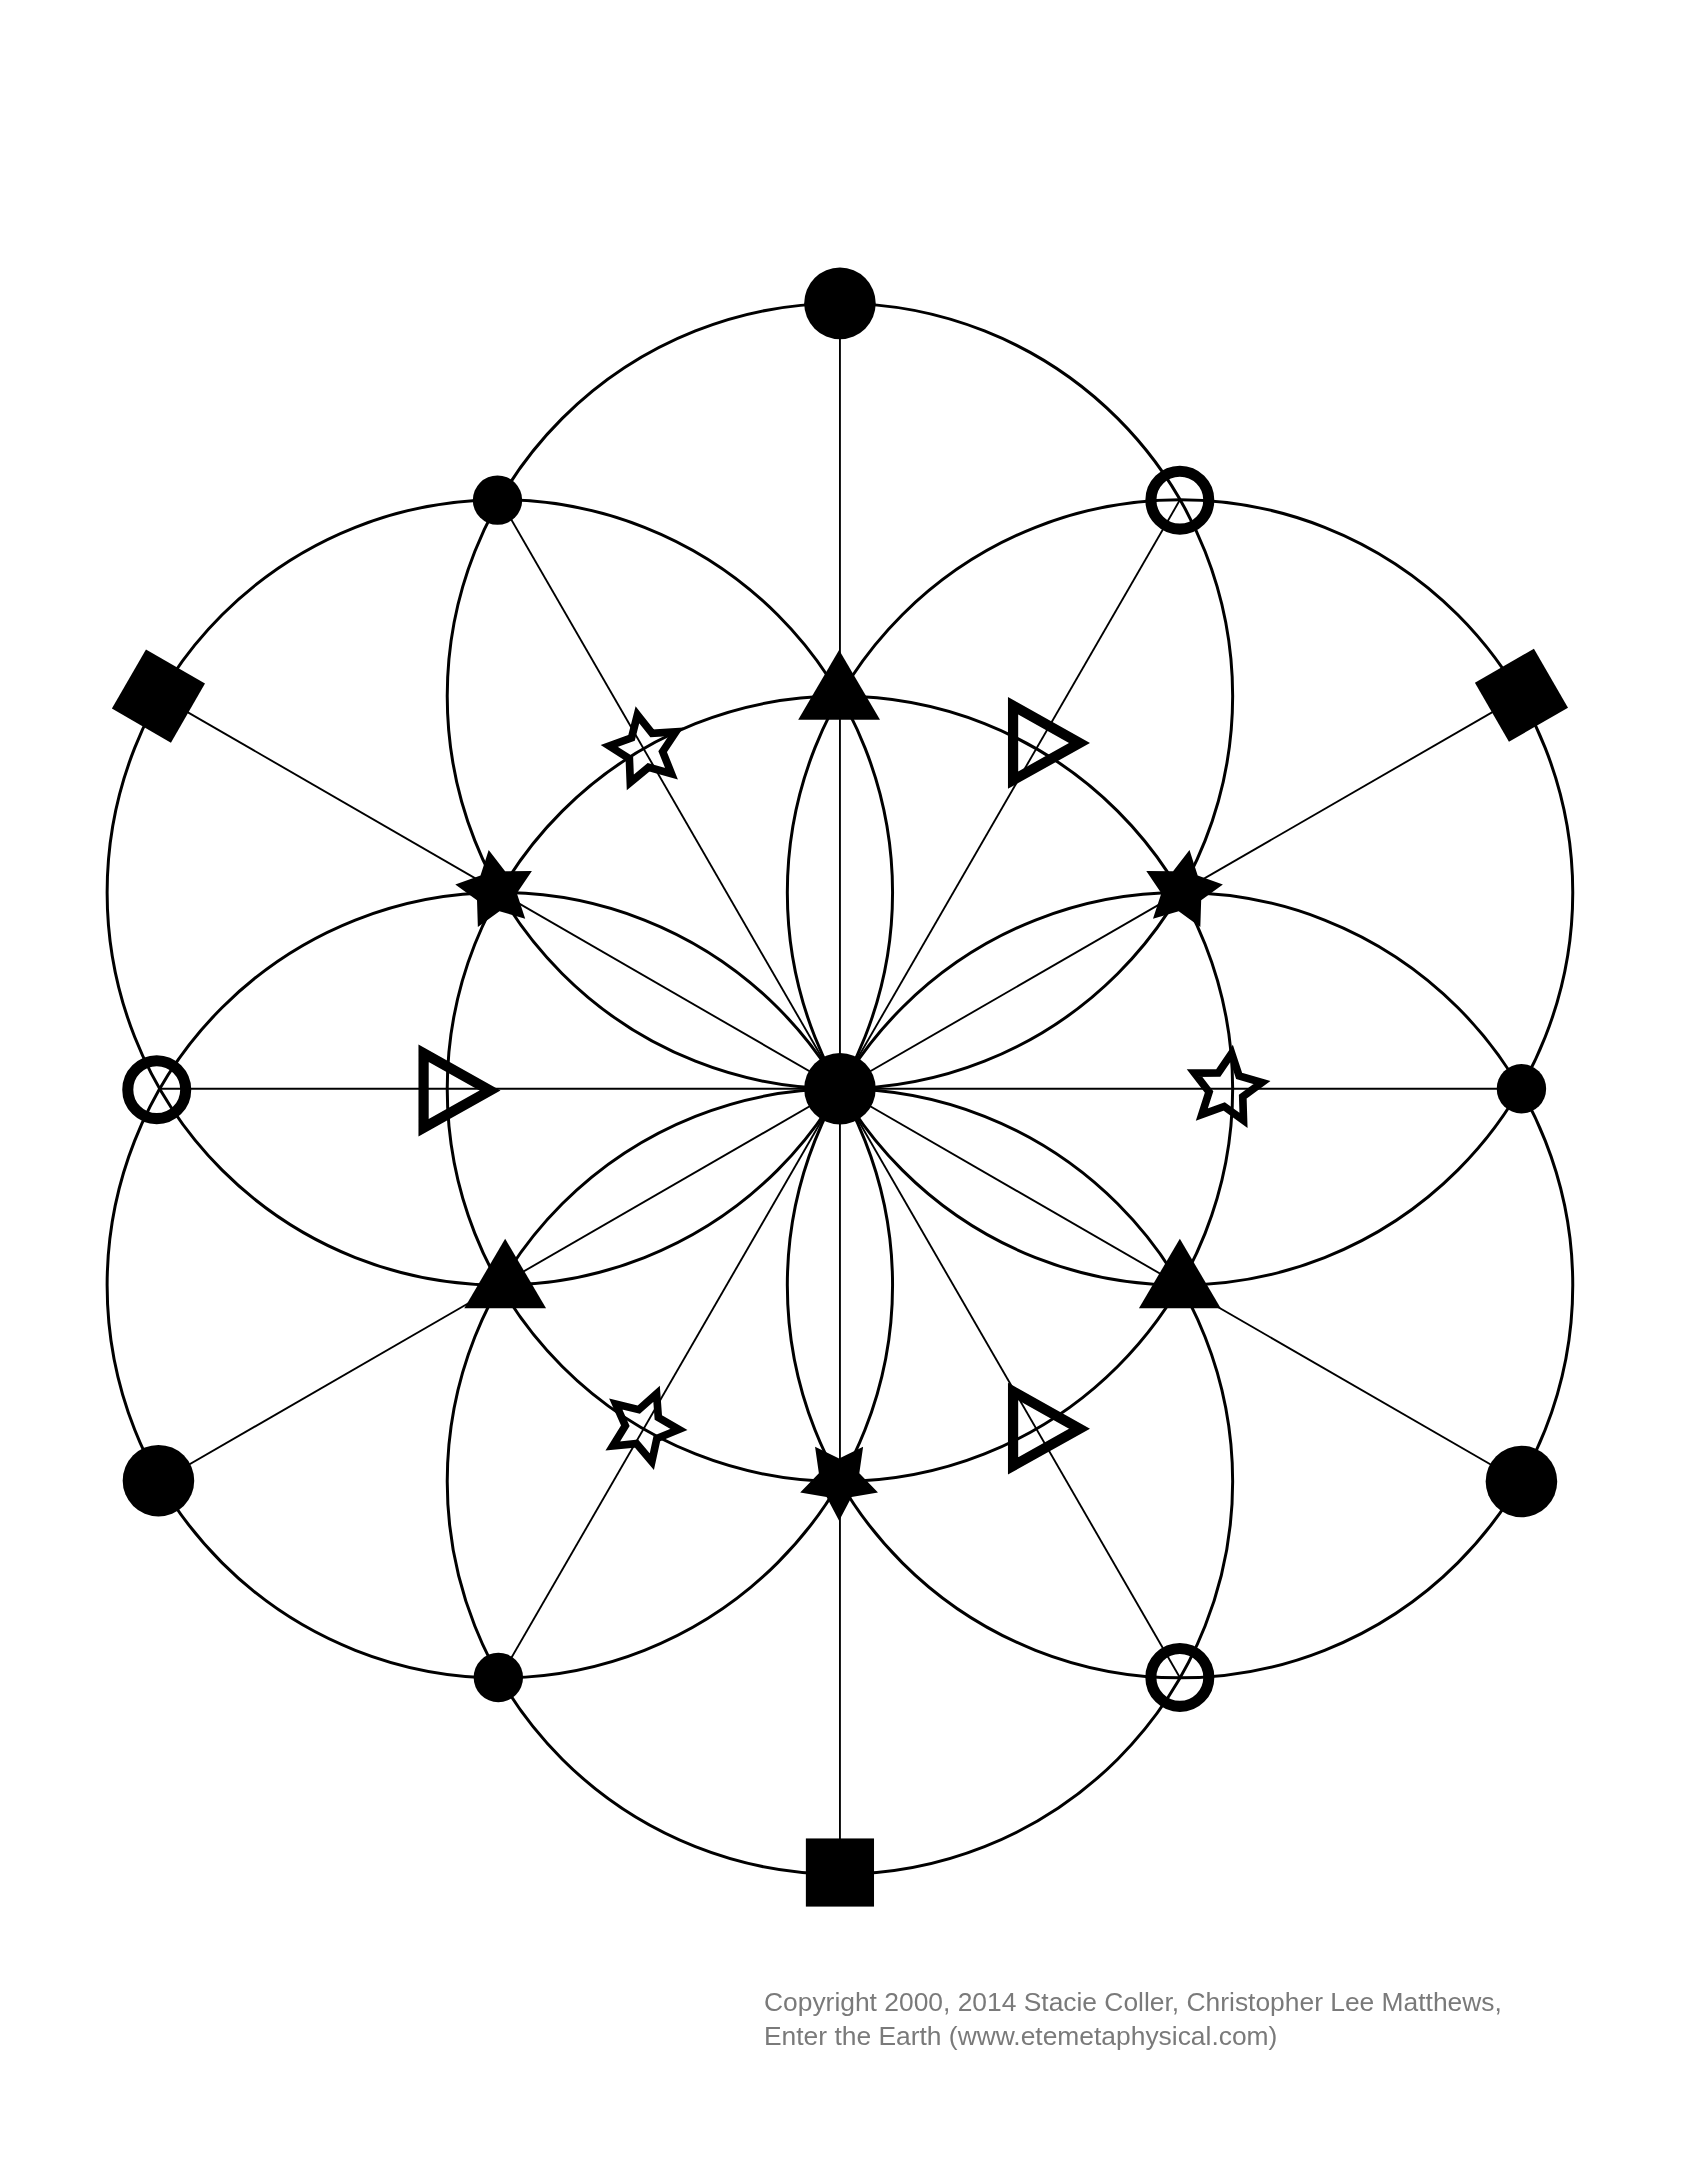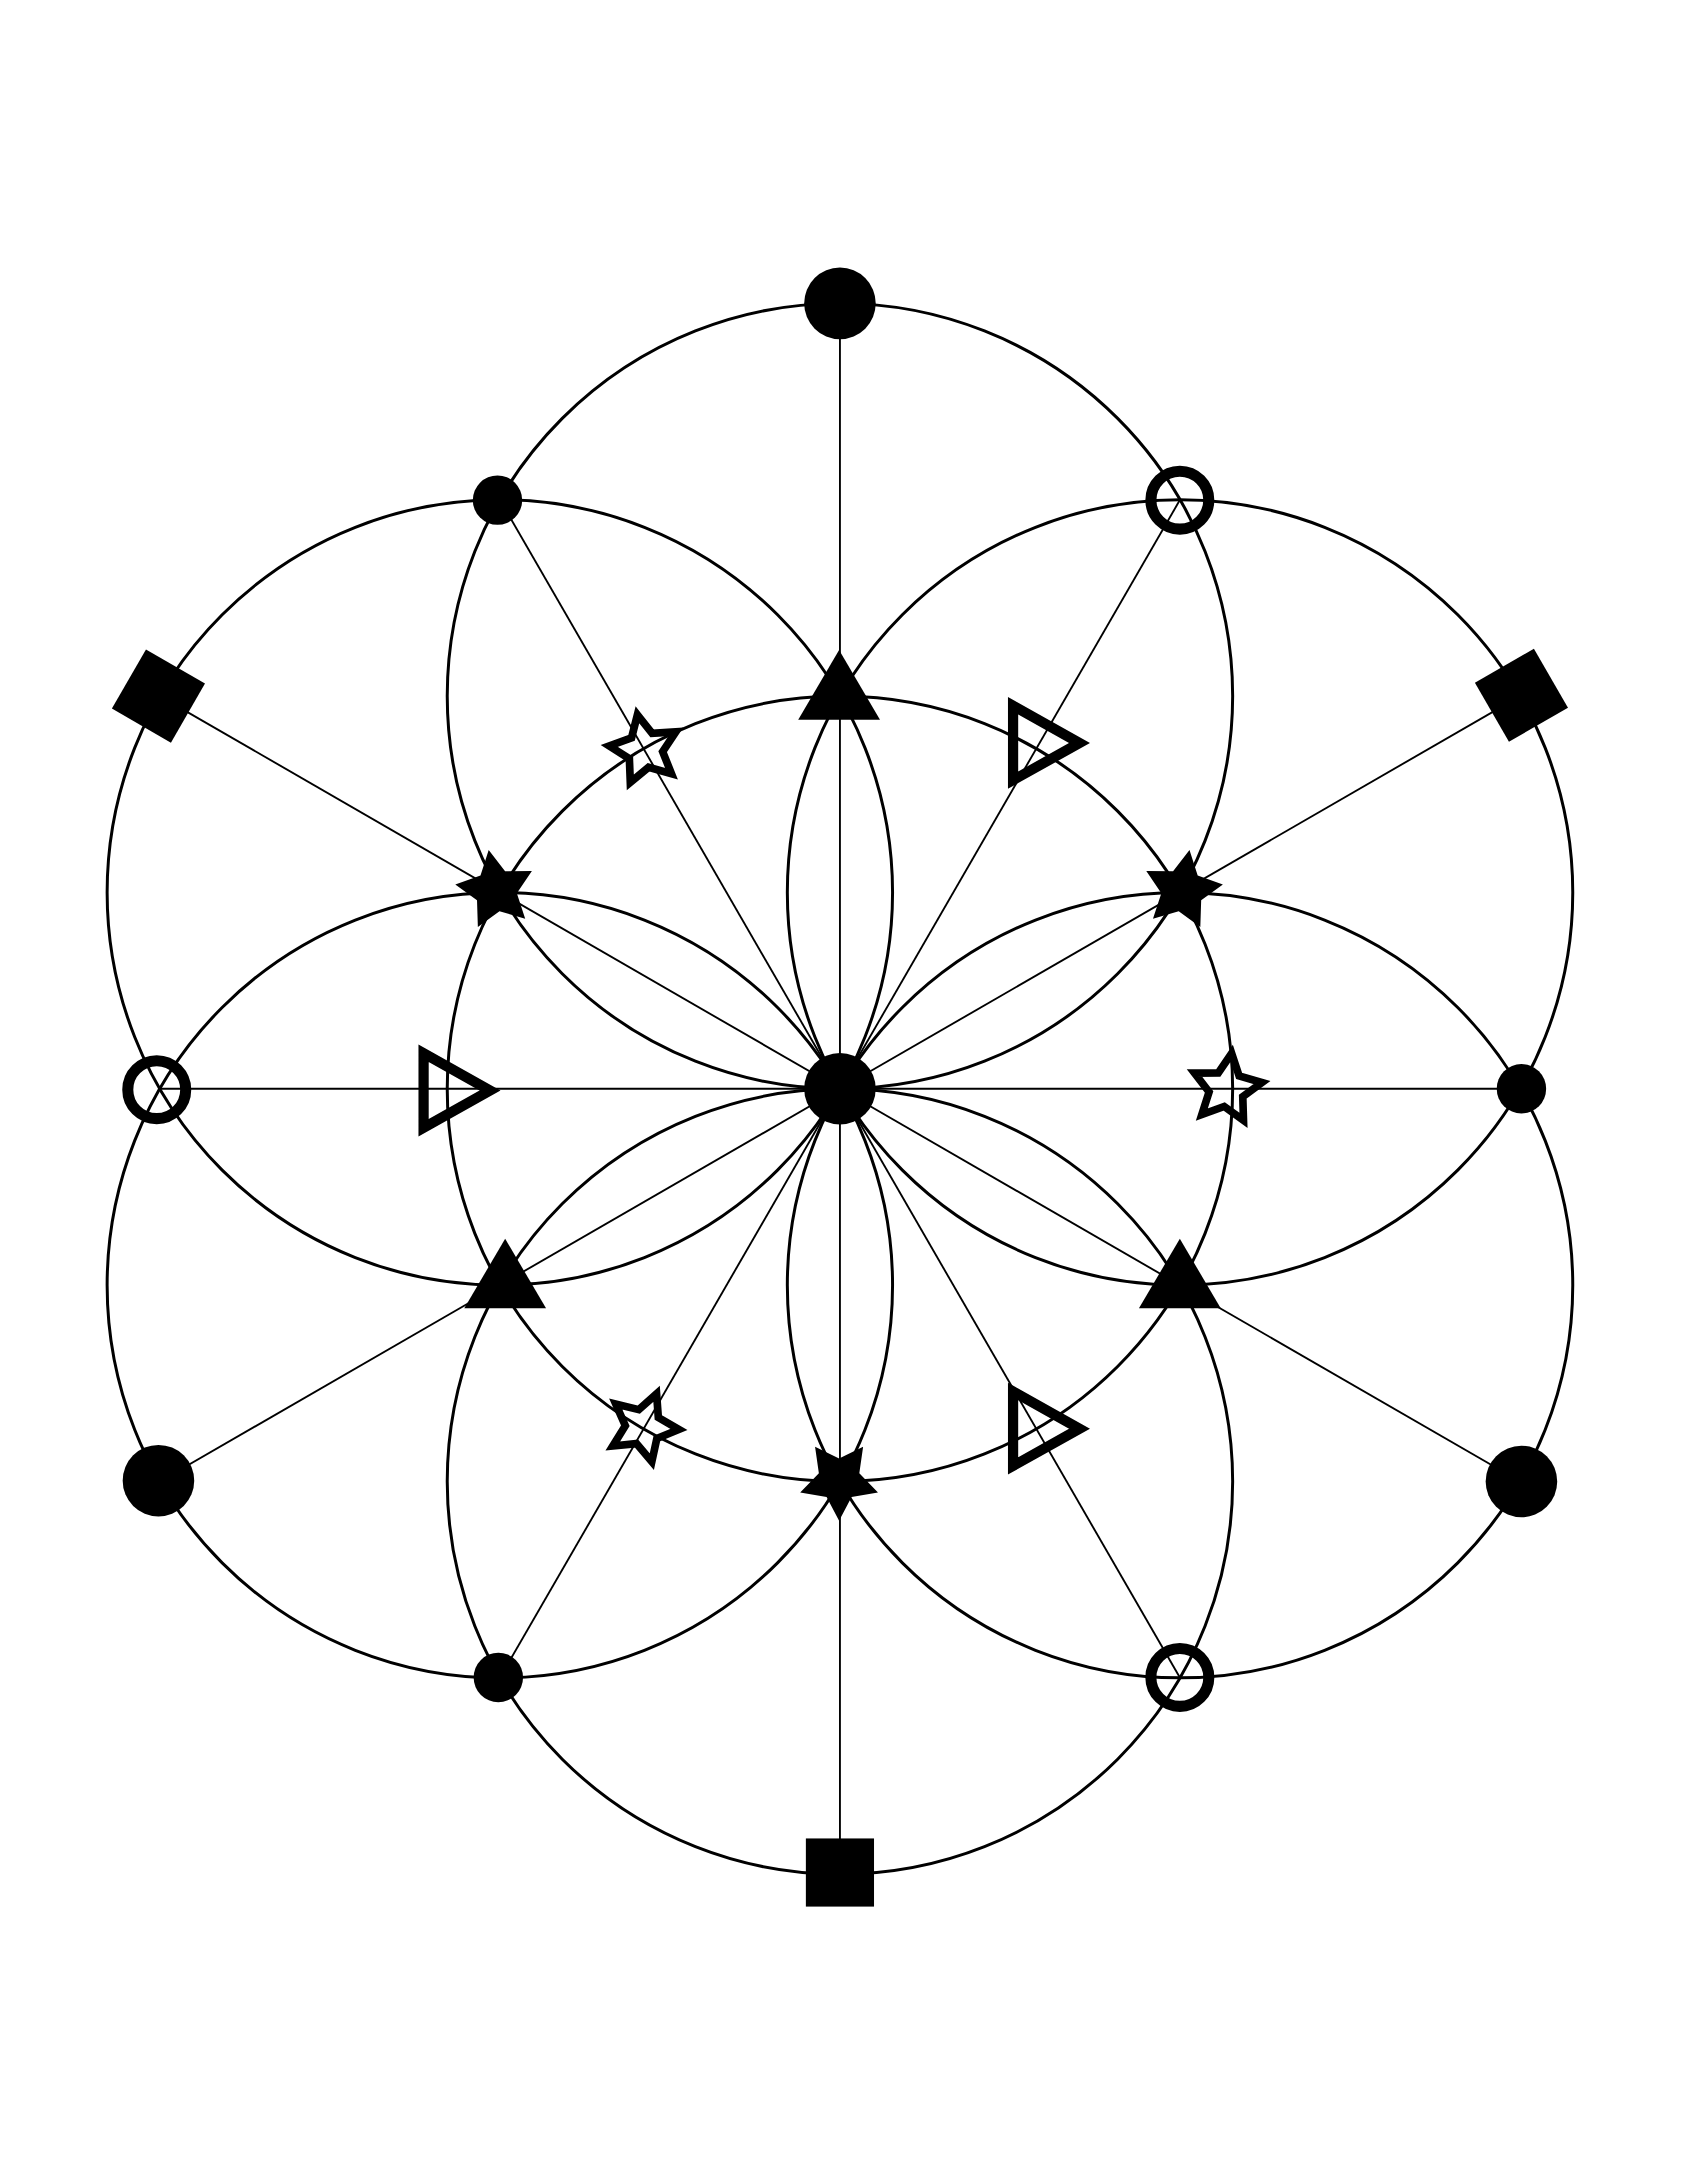--- a/index.html
+++ b/index.html
@@ -113,14 +113,16 @@
       <g transform="translate(755,1675) rotate(22)">
         <polygon points="0.00,-42.00 12.34,-16.99 39.94,-12.98 19.97,6.49 24.69,33.98 0.00,21.00 -24.69,33.98 -19.97,6.49 -39.94,-12.98 -12.34,-16.99" fill="#fff" fill-opacity="0" stroke="#000000" stroke-width="9" stroke-linejoin="miter"></polygon>
       </g>
       <g transform="translate(530,1280) rotate(0)">
         <polygon points="-32.76,-43.68000000000001 45.239999999999995,0 -32.76,43.68000000000001" fill="#fff" fill-opacity="0" stroke="#000000" stroke-width="12" stroke-linejoin="miter"></polygon>
       </g>
     </g>
 </svg>
 
 <div class="copyright">
+  <div>Copyright 2000, 2014 Stacie Coller, Christopher Lee Matthews,</div>
+  <div>Enter the Earth (www.etemetaphysical.com)</div>
 </div>
 
 
 </body></html>

